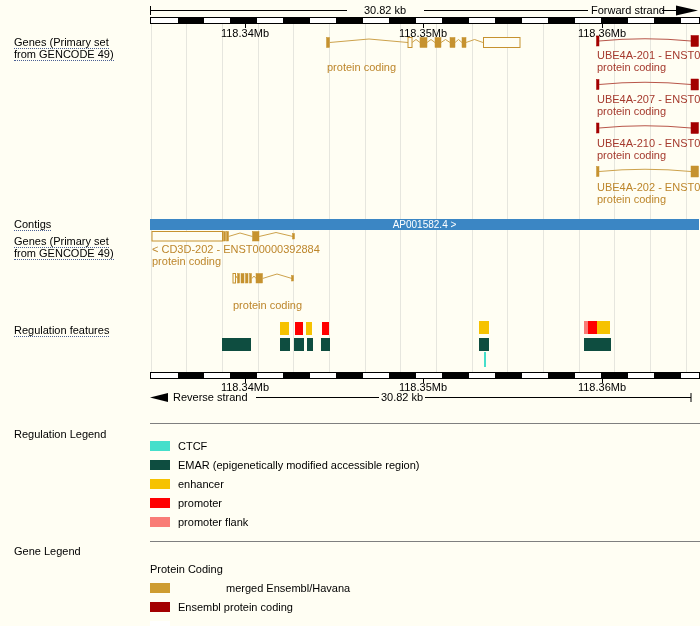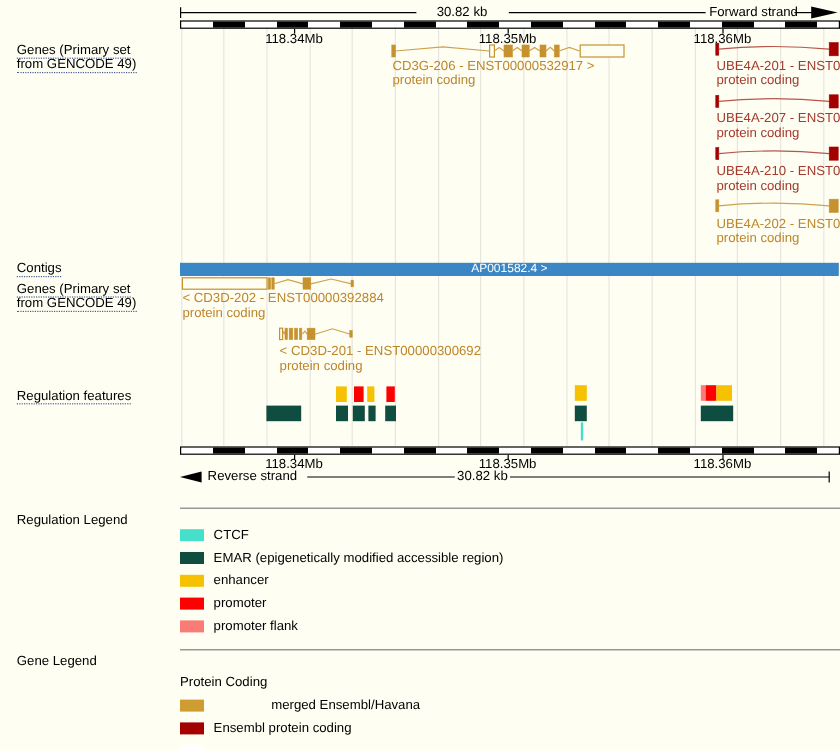--- a/index.html
+++ b/index.html
@@ -188,39 +188,37 @@
     </g>
 
     <g>
       <polygon class="rf" points="150,397.5 168,393 168,402"></polygon>
       <line class="rl" x1="256" y1="397.5" x2="379" y2="397.5"></line>
       <line class="rl" x1="425" y1="397.5" x2="691" y2="397.5"></line>
       <line class="rl" x1="691" y1="393" x2="691" y2="402"></line>
     </g>
   </svg>
 
-  <div class="txt gold-txt" style="left:327px;top:49px;">CD3G-206 - ENST00000532917 &gt;</div>
   <div class="txt gold-txt" style="left:327px;top:61px;">protein coding</div>
 
   <div class="txt red-txt" style="left:597px;top:49px;">UBE4A-201 - ENST0</div>
   <div class="txt red-txt" style="left:597px;top:61px;">protein coding</div>
 
   <div class="txt red-txt" style="left:597px;top:93px;">UBE4A-207 - ENST0</div>
   <div class="txt red-txt" style="left:597px;top:105px;">protein coding</div>
 
   <div class="txt red-txt" style="left:597px;top:137px;">UBE4A-210 - ENST0</div>
   <div class="txt red-txt" style="left:597px;top:149px;">protein coding</div>
 
   <div class="txt gold-txt" style="left:597px;top:181px;">UBE4A-202 - ENST0</div>
   <div class="txt gold-txt" style="left:597px;top:193px;">protein coding</div>
 
   <div class="txt gold-txt" style="left:152px;top:243px;">&lt; CD3D-202 - ENST00000392884</div>
   <div class="txt gold-txt" style="left:152px;top:255px;">protein coding</div>
 
-  <div class="txt gold-txt" style="left:233px;top:287px;">&lt; CD3D-201 - ENST00000300692</div>
   <div class="txt gold-txt" style="left:233px;top:299px;">protein coding</div>
 
   <div class="ruler-bar" style="top:372px;"></div>
   <div class="mbtick" style="left:245px;top:379px;"></div>
   <div class="mbtick" style="left:423px;top:379px;"></div>
   <div class="mbtick" style="left:602px;top:379px;"></div>
   <div class="txt ctr" style="left:245px;top:381px;">118.34Mb</div>
   <div class="txt ctr" style="left:423px;top:381px;">118.35Mb</div>
   <div class="txt ctr" style="left:602px;top:381px;">118.36Mb</div>
   <div class="txt" style="left:173px;top:391px;">Reverse strand</div>

